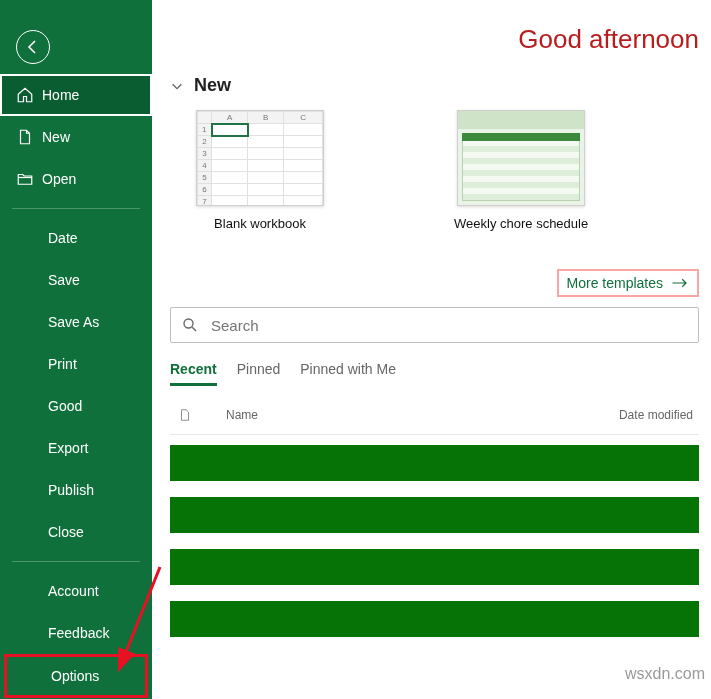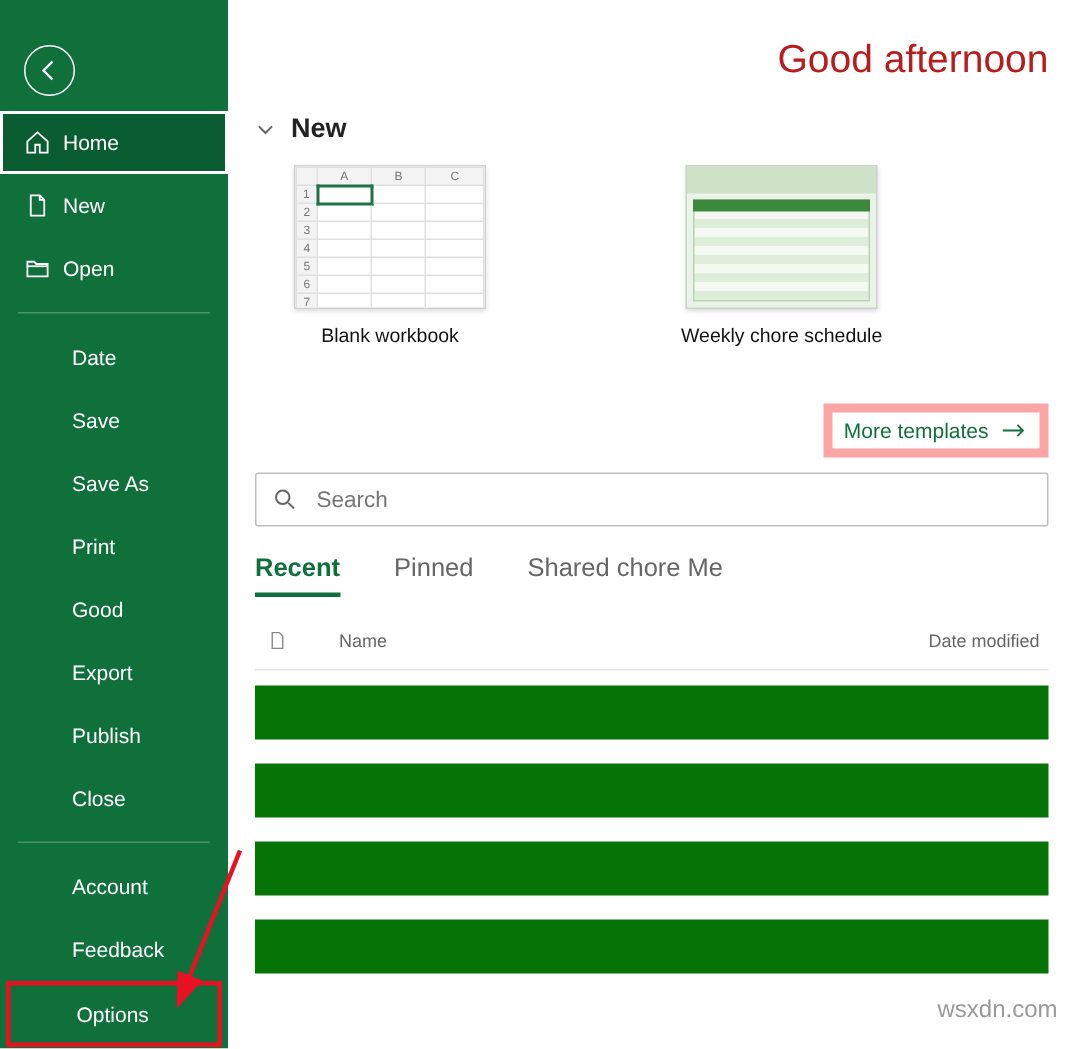--- a/index.html
+++ b/index.html
@@ -22,24 +22,24 @@
     .blank-thumb td { border: 1px solid #e0e0e0; text-align: center; height: 12px; }
     .blank-thumb .colhdr { background: #f3f3f3; }
     .blank-thumb .rowhdr { background: #f3f3f3; width: 14px; }
     .blank-thumb .sel { border: 2px solid #217346; }
     .chore-thumb { background: #eaf3e7; }
     .chore-thumb .bar { position: absolute; top: 0; left: 0; right: 0; height: 18px; background: #cfe3c8; }
     .chore-thumb .mini { position: absolute; top: 22px; left: 4px; right: 4px; bottom: 4px; background: repeating-linear-gradient(to bottom, #dfeedb 0 6px, #f4f9f2 6px 12px); border: 1px solid #b8d4ae; }
     .chore-thumb .hdr { position: absolute; top: 22px; left: 4px; right: 4px; height: 8px; background: #3b8a3b; }
     .template-label { font-size: 13px; color: #111; }
     .more-templates { display: flex; justify-content: flex-end; margin: 38px 0 10px 0; }
-    .more-templates a { border: 6px solid #fca5a5; padding: 4px 8px; display: inline-flex; align-items: center; gap: 8px; font-size: 14px; color: #0f703b; text-decoration: none; cursor: pointer; }
+    .more-templates a { border: 2px solid #fca5a5; padding: 4px 8px; display: inline-flex; align-items: center; gap: 8px; font-size: 14px; color: #0f703b; text-decoration: none; cursor: pointer; }
     .search-wrap { border: 1px solid #bfbfbf; border-radius: 2px; display: flex; align-items: center; padding: 8px 10px; gap: 12px; margin: 6px 0 18px 0; }
     .search-input { border: none; outline: none; font-size: 15px; flex: 1; color: #333; }
-    .tabs { display: flex; gap: 36px; font-size: 17px; color: #666; margin-bottom: 6px; }
+    .tabs { display: flex; gap: 20px; font-size: 14px; color: #666; margin-bottom: 6px; }
     .tab { cursor: pointer; padding-bottom: 6px; }
     .tab.active { color: #0f703b; font-weight: 600; border-bottom: 3px solid #0f703b; }
     .table-head { display: flex; align-items: center; padding: 14px 6px 10px 8px; border-bottom: 1px solid #e6e6e6; font-size: 12px; color: #666; }
     .table-head .name-col { margin-left: 34px; flex: 1; }
     .rows { margin-top: 10px; display: flex; flex-direction: column; gap: 16px; }
     .row-block { height: 36px; background: #0f7b0f; background: #067306; background: #0b7a0b; }
     .row-block { background: #067306; }
     .row-block { background: #0b7a0b; }
     .row-block { background: #067306; }
     .arrow-annotation { position: absolute; left: 110px; top: 562px; pointer-events: none; }
@@ -187,21 +187,21 @@
     <svg width="18" height="18" viewBox="0 0 24 24">
         <circle cx="10" cy="10" r="6" stroke="#666" stroke-width="1.8" fill="none"></circle>
         <path d="M15 15 L20 20" stroke="#666" stroke-width="1.8"></path>
       </svg>
     <input class="search-input" placeholder="Search" style="">
   </div>
 
   <div class="tabs">
     <div class="tab active">Recent</div>
     <div class="tab">Pinned</div>
-    <div class="tab">Shared chore Me</div>
+    <div class="tab">Pinned with Me</div>
   </div>
 
   <div class="table-head">
     <svg width="14" height="18" viewBox="0 0 24 24">
         <path d="M6 3 H14 L18 7 V21 H6 Z" fill="none" stroke="#888" stroke-width="1.6"></path>
       </svg>
     <div class="name-col">Name</div>
     <div>Date modified</div>
   </div>
 

